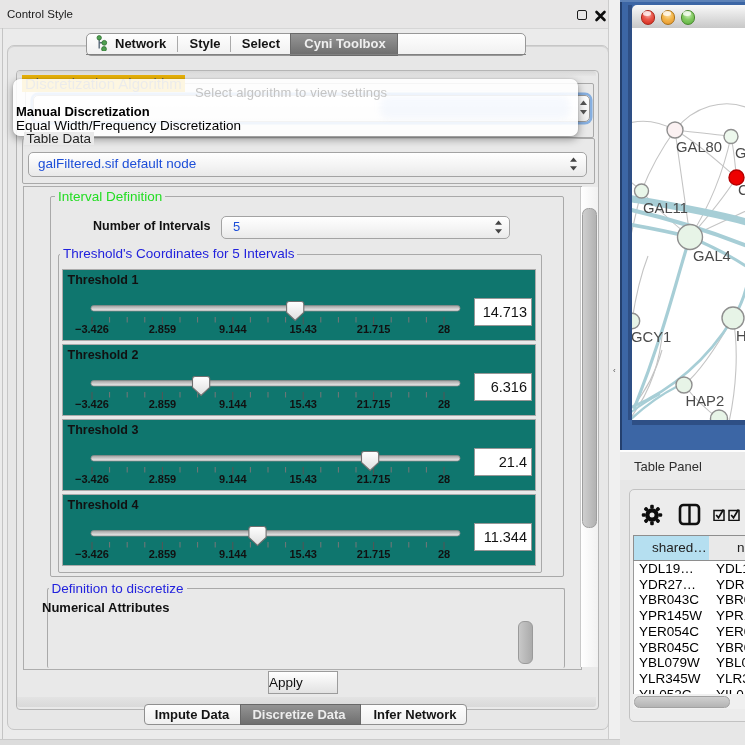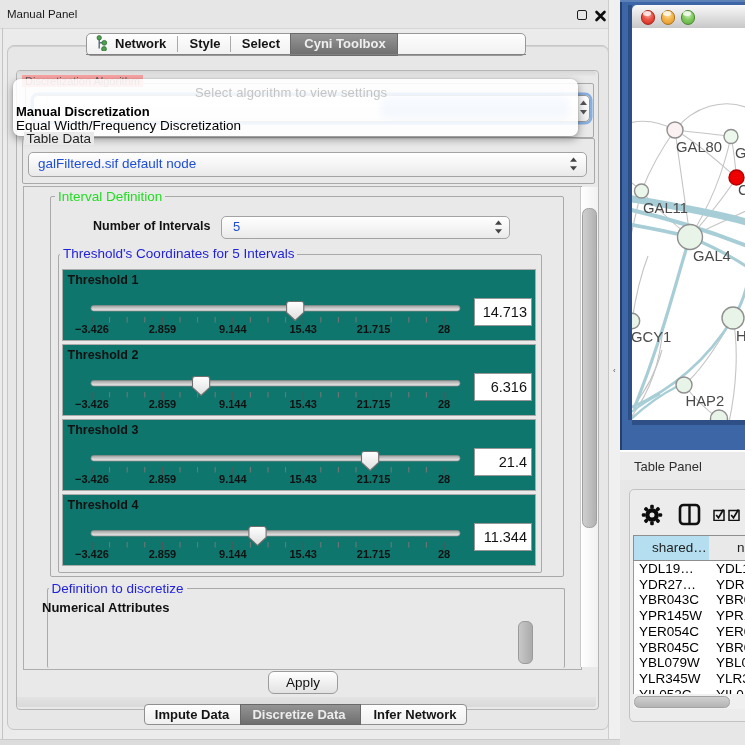--- a/index.html
+++ b/index.html
@@ -14,21 +14,21 @@
   .tblock{position:absolute;left:62px;width:472px;height:70px;background:#0f766e;border:1px solid #ababab;}
   .tlabel{position:absolute;left:4.5px;top:3px;font-size:12.5px;font-weight:bold;color:#111;}
   .vbox{position:absolute;left:411px;top:28px;width:52px;height:26px;background:#fff;border:1px solid #979797;
     font-size:14.5px;color:#111;text-align:right;padding-right:4px;line-height:26px;}
 </style>
 </head>
 <body>
 <div id="root">
 
   <div class="abs" style="left:0;top:0;width:620px;height:28px;background:#e7e6e6;border-bottom:1px solid #d6d6d6;"></div>
-  <div class="abs" style="left:7px;top:8px;font-size:11.5px;color:#1a1a1a;">Manual Panel</div>
+  <div class="abs" style="left:7px;top:8px;font-size:11.5px;color:#1a1a1a;">Control Style</div>
   <div class="abs" style="left:577px;top:10px;width:8px;height:8px;border:1.8px solid #1c1c1c;border-radius:2px;"></div>
   <svg class="abs" style="left:594px;top:9px;" width="13" height="13" viewBox="0 0 13 13">
     <path d="M2.5,3 L10.5,11 M10.5,3 L2.5,11" stroke="#0d0d0d" stroke-width="2.6" stroke-linecap="round"></path>
   </svg>
 
   <div class="abs" style="left:2px;top:28px;width:1px;height:711px;background:#c4c4c4;"></div>
 
   <div class="abs" style="left:608px;top:0;width:12px;height:745px;background:#f0f0f0;border-left:1px solid #cccccc;"></div>
   <div class="abs" style="left:613px;top:366px;font-size:8px;color:#555;">‹</div>
 
@@ -52,21 +52,21 @@
   <div class="abs" style="left:261px;top:36px;font-size:13px;font-weight:bold;white-space:nowrap;transform:translateX(-50%);color:#141414;">Select</div>
   <div class="abs" style="left:345px;top:36px;font-size:13px;font-weight:bold;white-space:nowrap;transform:translateX(-50%);color:#efefef;">Cyni Toolbox</div>
   <div class="abs" style="left:459px;top:36px;font-size:13px;font-weight:bold;white-space:nowrap;transform:translateX(-50%);color:#141414;margin-top:36px;">jActiveMNodules</div>
 
   <div class="abs" style="left:16px;top:70px;width:581px;height:638px;background:#e9e9e9;
       border:1px solid #b5b5b5;border-radius:4px;"></div>
   <div class="abs" style="left:17px;top:71px;width:579px;height:5px;background:linear-gradient(#d7d7d7,#e6e6e6);border-radius:3px 3px 0 0;"></div>
   <div class="abs" style="left:17px;top:697px;width:579px;height:10px;background:linear-gradient(#e3e3e3,#d9d9d9);border-radius:0 0 3px 3px;"></div>
 
   <div class="gborder" style="left:25px;top:83px;width:567px;height:53px;"></div>
-  <div class="abs" style="left:22px;top:75px;font-size:11px;color:#5e5e5e;background:#fca5a5;padding:0 3px;">Discretization Algorithm</div>
+  <div class="abs" style="left:22px;top:75px;font-size:15px;color:#5e5e5e;background:#eab308;padding:0 3px;">Discretization Algorithm</div>
 
   <div class="abs" style="left:33px;top:95px;width:555px;height:25px;background:linear-gradient(#ffffff,#eeeeee);
        border:1px solid #9a9a9a;border-radius:5px;box-shadow:0 0 0 2.5px rgba(100,155,220,0.75);"></div>
   <svg class="abs" style="left:579px;top:100px;" width="9" height="15" viewBox="0 0 9 15">
     <path d="M4.5,0.5 L8,5 L1,5 Z" fill="#555"></path>
       <path d="M4.5,14.5 L8,10 L1,10 Z" fill="#555"></path>
   </svg>
 
   <div class="abs" style="left:13px;top:79px;width:565px;height:57px;background:rgba(255,255,255,0.88);
       border-radius:7px;box-shadow:0 3px 8px rgba(0,0,0,0.4),0 0 1px rgba(0,0,0,0.35);"></div>
@@ -286,21 +286,21 @@
 
   <div class="gborder" style="left:47px;top:588px;width:516px;height:79px;border-bottom:none;"></div>
   <div class="grouptitle" style="left:48.5px;top:582px;color:#2222dd;">Definition to discretize</div>
   <div class="abs" style="left:42px;top:600px;font-size:13px;font-weight:bold;color:#111;text-align:right;">Numerical Attributes</div>
   <div class="abs" style="left:518px;top:621px;width:13px;height:41px;background:linear-gradient(to right,#c8c8c8,#ababab);border-radius:6px;border:1px solid #9a9a9a;"></div>
 
   <div class="abs" style="left:580px;top:187px;width:17px;height:480px;background:linear-gradient(to right,#ffffff,#f1f1f1);border-left:1px solid #c9c9c9;"></div>
   <div class="abs" style="left:582px;top:208px;width:13px;height:318px;background:linear-gradient(to right,#cfcfcf,#b2b2b2);border-radius:6.5px;border:1px solid #9e9e9e;"></div>
 
   <div class="abs" style="left:268px;top:671px;width:68px;height:21px;background:linear-gradient(#ffffff,#efefef 55%,#e2e2e2);
-      border:1px solid #9c9c9c;border-radius:6px;text-align:center;font-size:13.5px;color:#111;line-height:21px;">Apply</div>
+      border:1px solid #9c9c9c;border-radius:0;font-size:13.5px;color:#111;line-height:21px;">Apply</div>
 
   <div class="abs" style="left:144px;top:704px;width:321px;height:19px;background:linear-gradient(#fdfdfd,#f0f0f0);
       border:1px solid #8f8f8f;border-radius:4px;"></div>
   <div class="abs" style="left:240px;top:704px;width:119px;height:19px;background:linear-gradient(#949494,#6f6f6f);border:1px solid #686868;"></div>
   <div class="abs" style="left:192px;top:706.5px;font-size:13px;font-weight:bold;white-space:nowrap;transform:translateX(-50%);color:#141414;">Impute Data</div>
   <div class="abs" style="left:299px;top:706.5px;font-size:13px;font-weight:bold;white-space:nowrap;transform:translateX(-50%);color:#ededed;">Discretize Data</div>
   <div class="abs" style="left:415px;top:706.5px;font-size:13px;font-weight:bold;white-space:nowrap;transform:translateX(-50%);color:#141414;">Infer Network</div>
 
   <div class="abs" style="left:0;top:739px;width:620px;height:6px;background:#dcdcdc;border-top:1px solid #cacaca;"></div>
 

